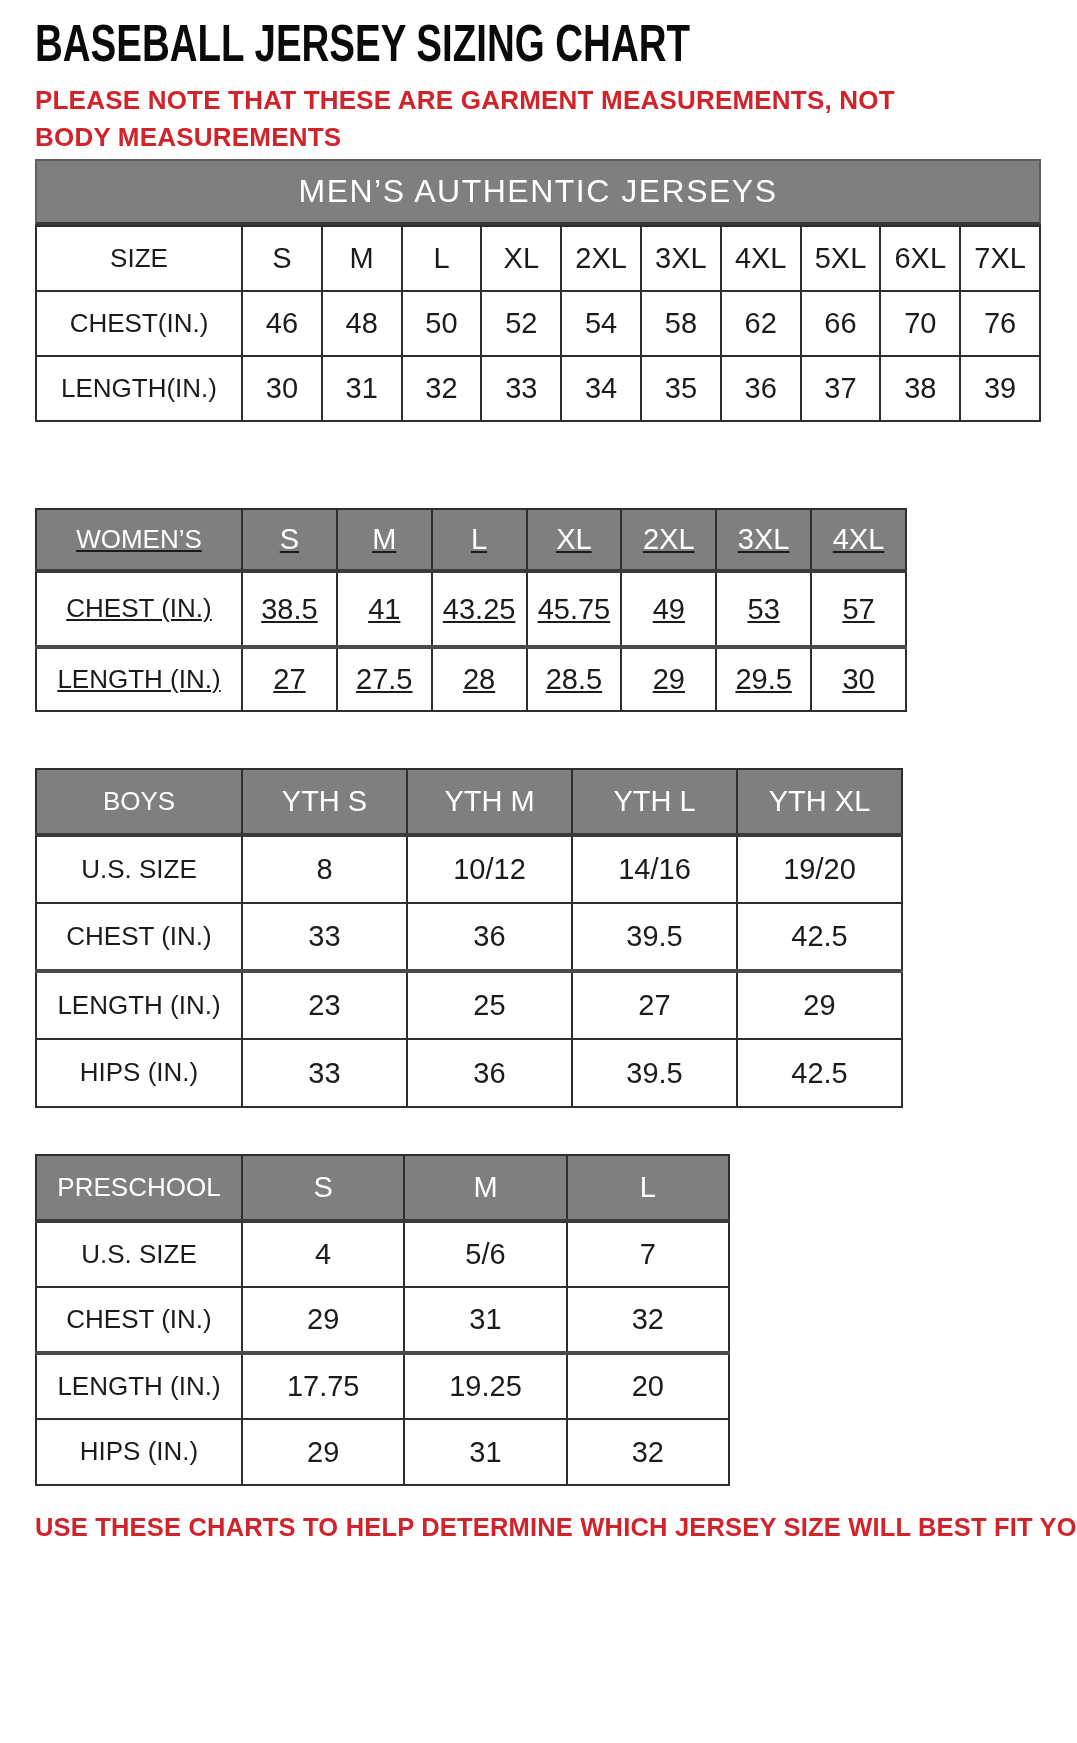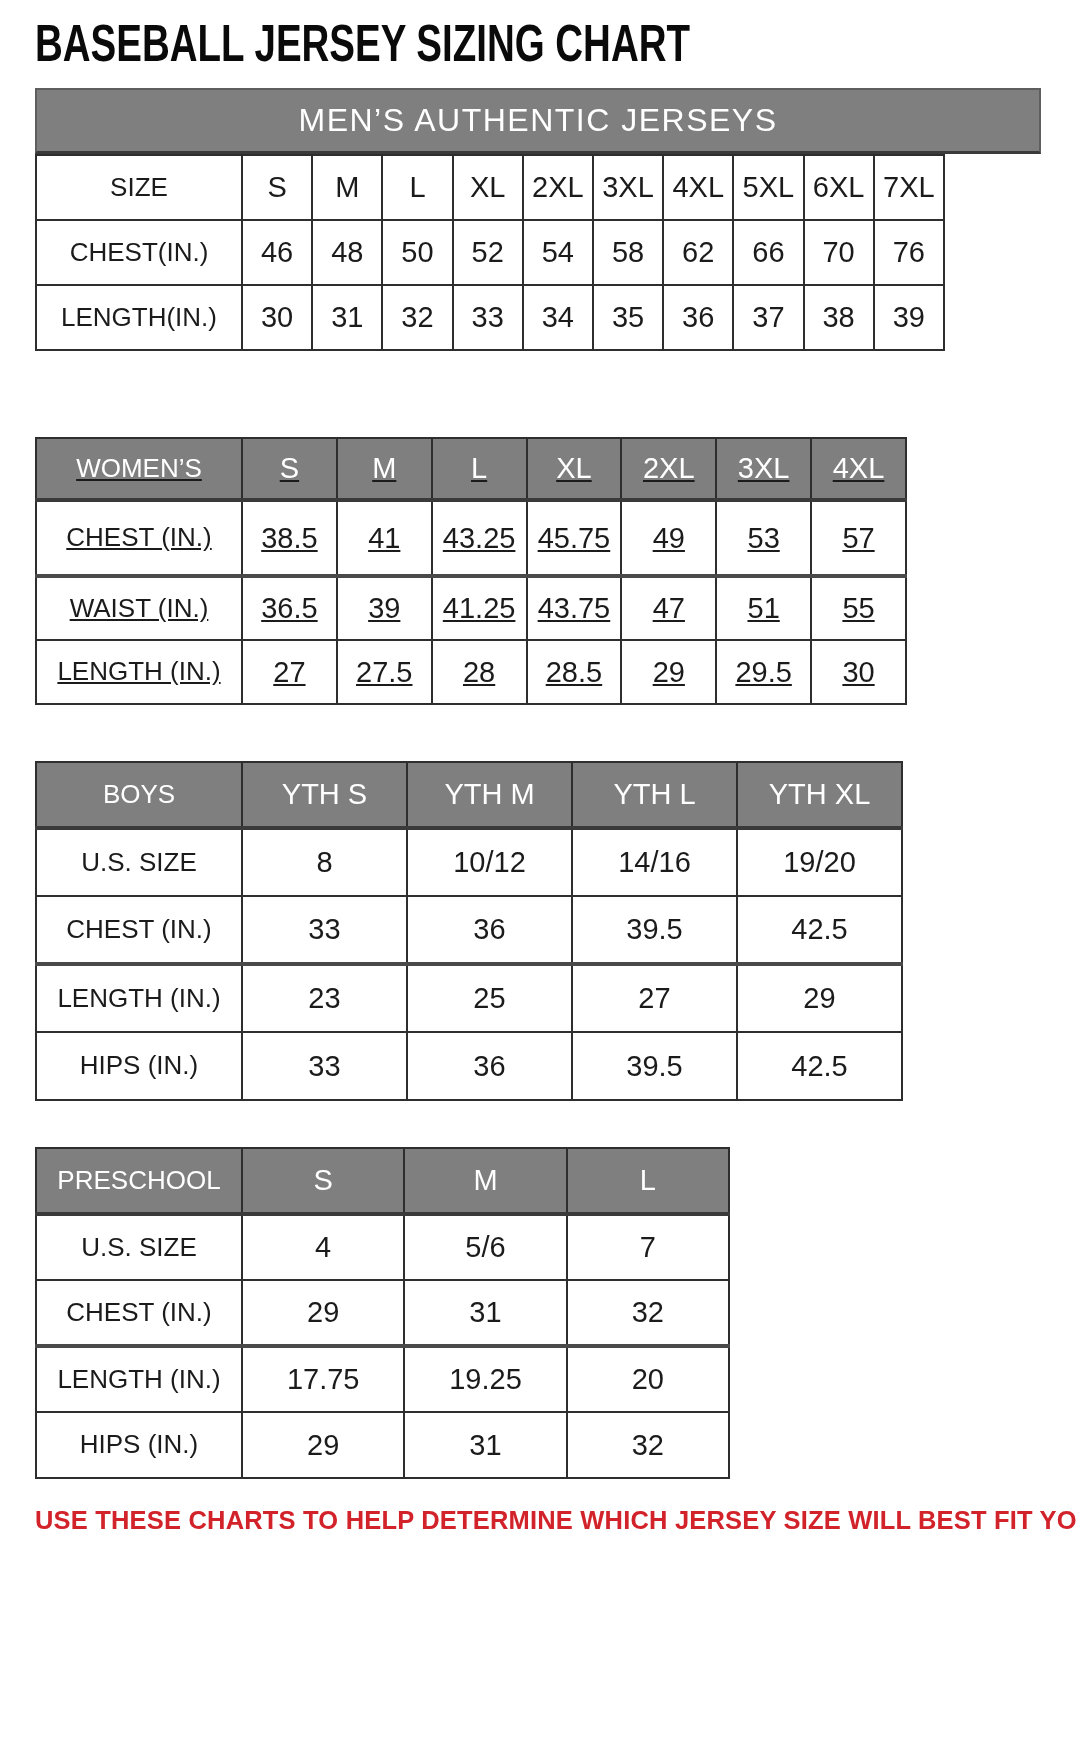--- a/index.html
+++ b/index.html
@@ -32,21 +32,21 @@
   .note {
     width: 900px;
     margin: 10px 0 0 0;
     color: var(--accent_red, #d2232a);
     font-size: 26px;
     font-weight: 600;
     line-height: 1.4;
     letter-spacing: 0.2px;
   }
   section.tbl-sec { display: block; }
-  .sec-men { margin-top: 16px; }
+  .sec-men { margin-top: 4px; }
   .sec-wmn { margin-top: 86px; }
   .sec-boy { margin-top: 56px; }
   .sec-pre { margin-top: 46px; }
 
   .banner {
     width: 1006px;
     height: 66px;
     background: var(--header_gray, #7f7f7f);
     color: var(--header_text, #ffffff);
     display: flex;
@@ -83,21 +83,21 @@
   }
   
   table.gray-head thead th {
     background: var(--header_gray, #7f7f7f);
     color: var(--header_text, #ffffff);
     font-weight: 400;
     border-bottom-width: 4px;
     border-bottom-color: #3a3a3a;
   }
   
-  .t-men { width: 910px; }
+  .t-men { width: 1006px; }
   .t-men tr { height: 65px; }
   .t-wmn { width: 872px; }
   .t-wmn tr { height: 64px; text-decoration: underline; }
   .t-wmn thead tr { height: 62px; }
   .t-wmn tbody tr:first-child { height: 76px; }
   .t-wmn tbody tr:nth-child(2) th, .t-wmn tbody tr:nth-child(2) td { border-top-width: 4px; border-top-color: #4a4a4a; }
   .t-boy { width: 868px; border-radius: 22px; }
   .t-boy tr { height: 68px; }
   .t-boy thead tr { height: 66px; }
   .t-boy tbody tr:nth-child(3) th, .t-boy tbody tr:nth-child(3) td { border-top-width: 4px; border-top-color: #4a4a4a; }
@@ -117,20 +117,21 @@
     transform-origin: left center;
   }
 </style>
 </head>
 <body style="--accent_red: #d2232a; --header_gray: #7f7f7f; --header_text: #ffffff; --body_text: #1b1b1b; --border: #2e2e2e;">
 
 <div class="page">
 
   <h1 class="title">BASEBALL JERSEY SIZING CHART</h1>
 
+  <p class="note">PLEASE NOTE THAT THESE ARE GARMENT MEASUREMENTS, NOT BODY MEASUREMENTS</p>
 
   <section class="tbl-sec sec-men">
     <div class="banner">MEN’S AUTHENTIC JERSEYS</div>
     <table class="sizing t-men">
         <thead>
           <tr>
             <th class="lbl">SIZE</th>
             <th>S</th>
             <th>M</th>
             <th>L</th>
@@ -193,30 +194,20 @@
             <th class="lbl">CHEST (IN.)</th>
             <td>38.5</td>
             <td>41</td>
             <td>43.25</td>
             <td>45.75</td>
             <td>49</td>
             <td>53</td>
             <td>57</td>
           </tr>
           <tr>
-            <th class="lbl">WAIST (IN.)</th>
-            <td>36.5</td>
-            <td>39</td>
-            <td>41.25</td>
-            <td>43.75</td>
-            <td>47</td>
-            <td>51</td>
-            <td>55</td>
-          </tr>
-          <tr>
             <th class="lbl">LENGTH (IN.)</th>
             <td>27</td>
             <td>27.5</td>
             <td>28</td>
             <td>28.5</td>
             <td>29</td>
             <td>29.5</td>
             <td>30</td>
           </tr>
         </tbody>

